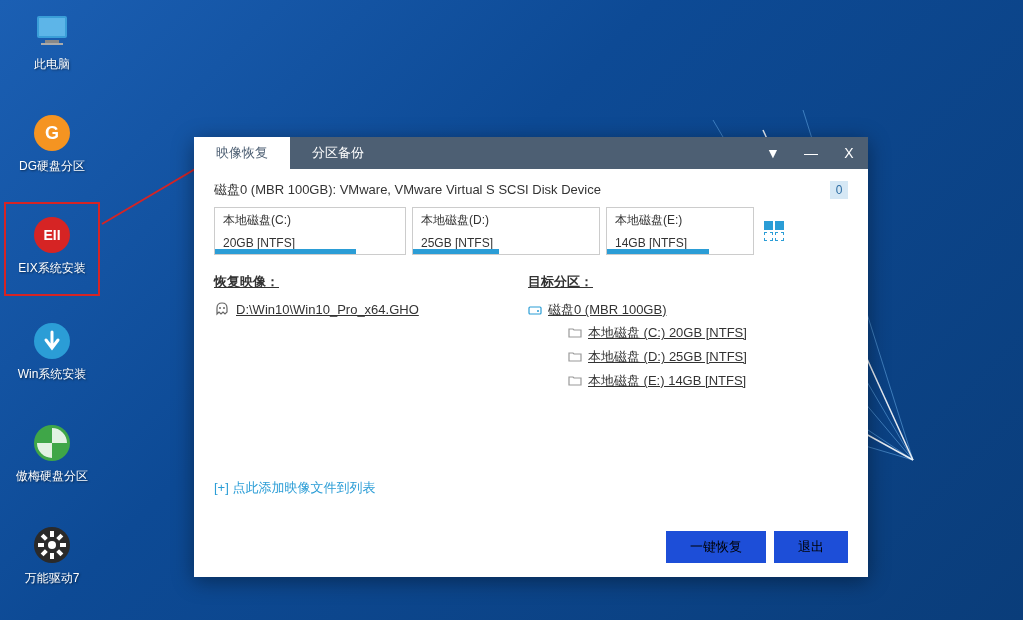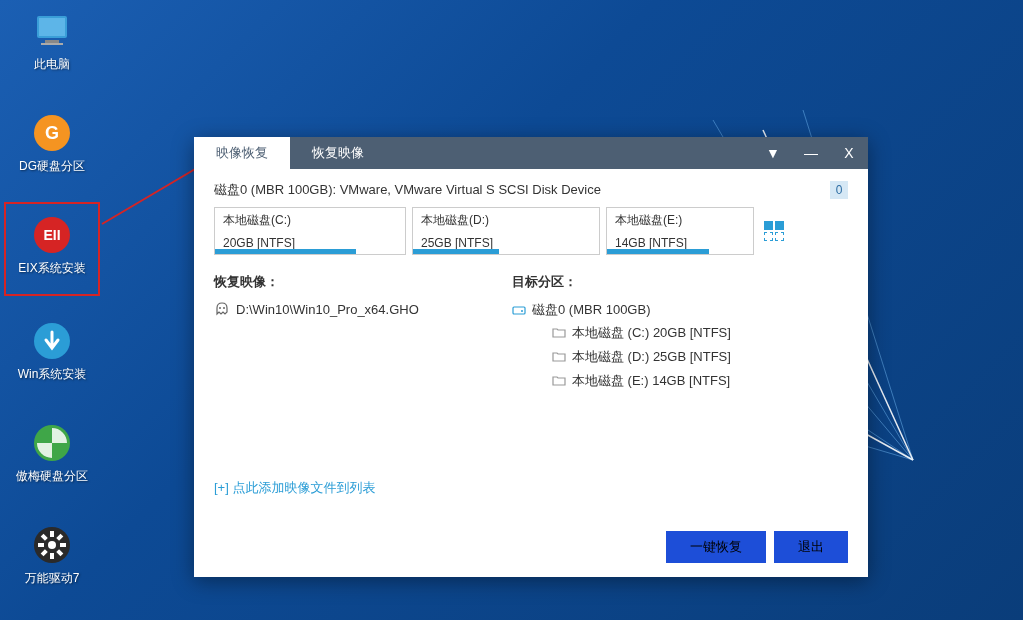--- a/index.html
+++ b/index.html
@@ -142,21 +142,22 @@
       margin-left: 4px;
     }
     .layout-icon .row { display: flex; gap: 2px; }
     .layout-icon .sq {
       width: 9px; height: 9px;
       border: 1px dashed #2b9dd6;
     }
     .layout-icon .sq.filled { background: #2b9dd6; border-style: solid; }
     .two-pane {
       display: flex;
-      gap: 8px;
+      gap: 24px;
+      text-decoration: underline;
     }
     .pane { flex: 1; }
     .pane-left { flex: 0 0 290px; }
     .pane h4 {
       font-size: 13px;
       font-weight: bold;
       margin-bottom: 8px;
     }
     .file-item, .tree-item {
       display: flex;
@@ -289,21 +290,21 @@
       <marker id="ah" markerWidth="10" markerHeight="10" refX="8" refY="3" orient="auto">
         <path d="M0,0 L9,3 L0,6 Z" fill="#d62424"></path>
       </marker>
     </defs>
   <line x1="6" y1="84" x2="128" y2="12" stroke="#d62424" stroke-width="2" marker-end="url(#ah)"></line>
 </svg>
 
 <div class="app-window">
   <div class="titlebar">
     <div class="tab active">映像恢复</div>
-    <div class="tab">恢复映像</div>
+    <div class="tab">分区备份</div>
     <div class="titlebar-spacer"></div>
     <div class="titlebar-controls">
       <div class="win-btn">▼</div>
       <div class="win-btn">—</div>
       <div class="win-btn">X</div>
     </div>
   </div>
 
   <div class="content">
     <div class="disk-header">

